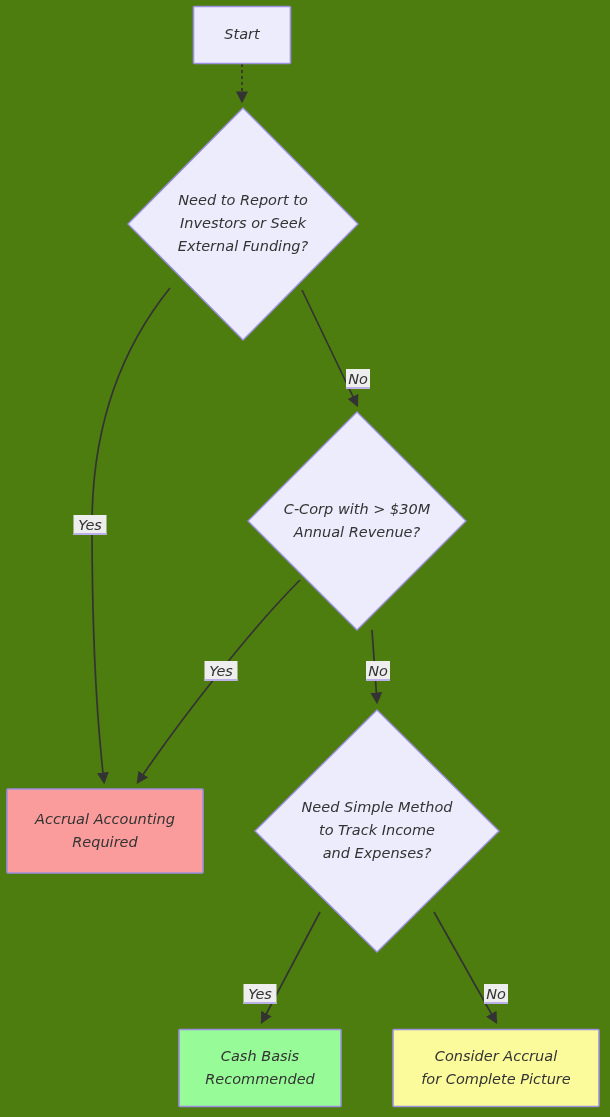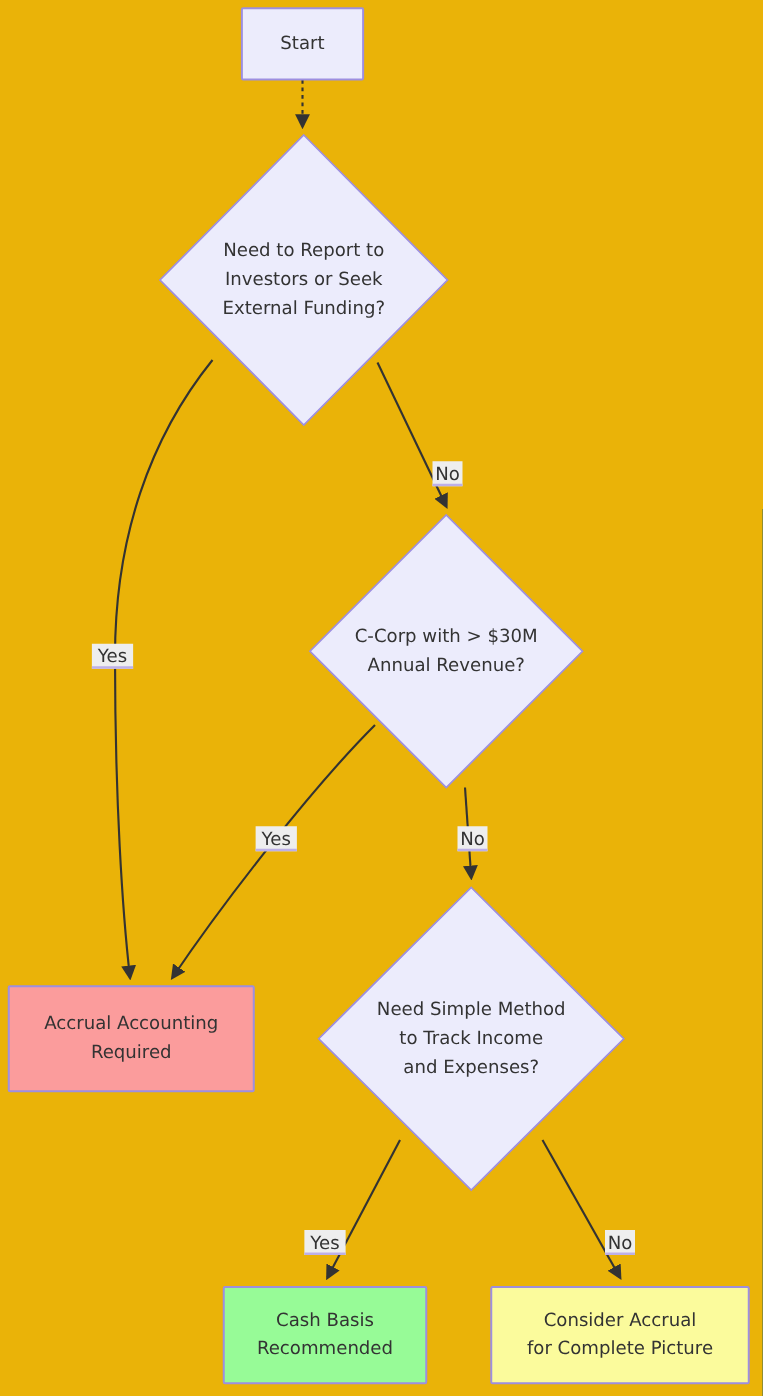--- a/index.html
+++ b/index.html
@@ -10,21 +10,22 @@
   body {
     width: 610px;
     height: 1117px;
     overflow: hidden;
     font-family: "DejaVu Sans", sans-serif;
   }
   #flowchart-root {
     position: relative;
     width: 610px;
     height: 1117px;
-    background: #eab308;
+    background: #4d7c0f;
+    font-style: italic;
   }
   svg#flow-svg {
     display: block;
     width: 610px;
     height: 1117px;
   }
   .node-text {
     font-family: "DejaVu Sans", sans-serif;
     font-size: 14.5px;
     fill: #333333;

